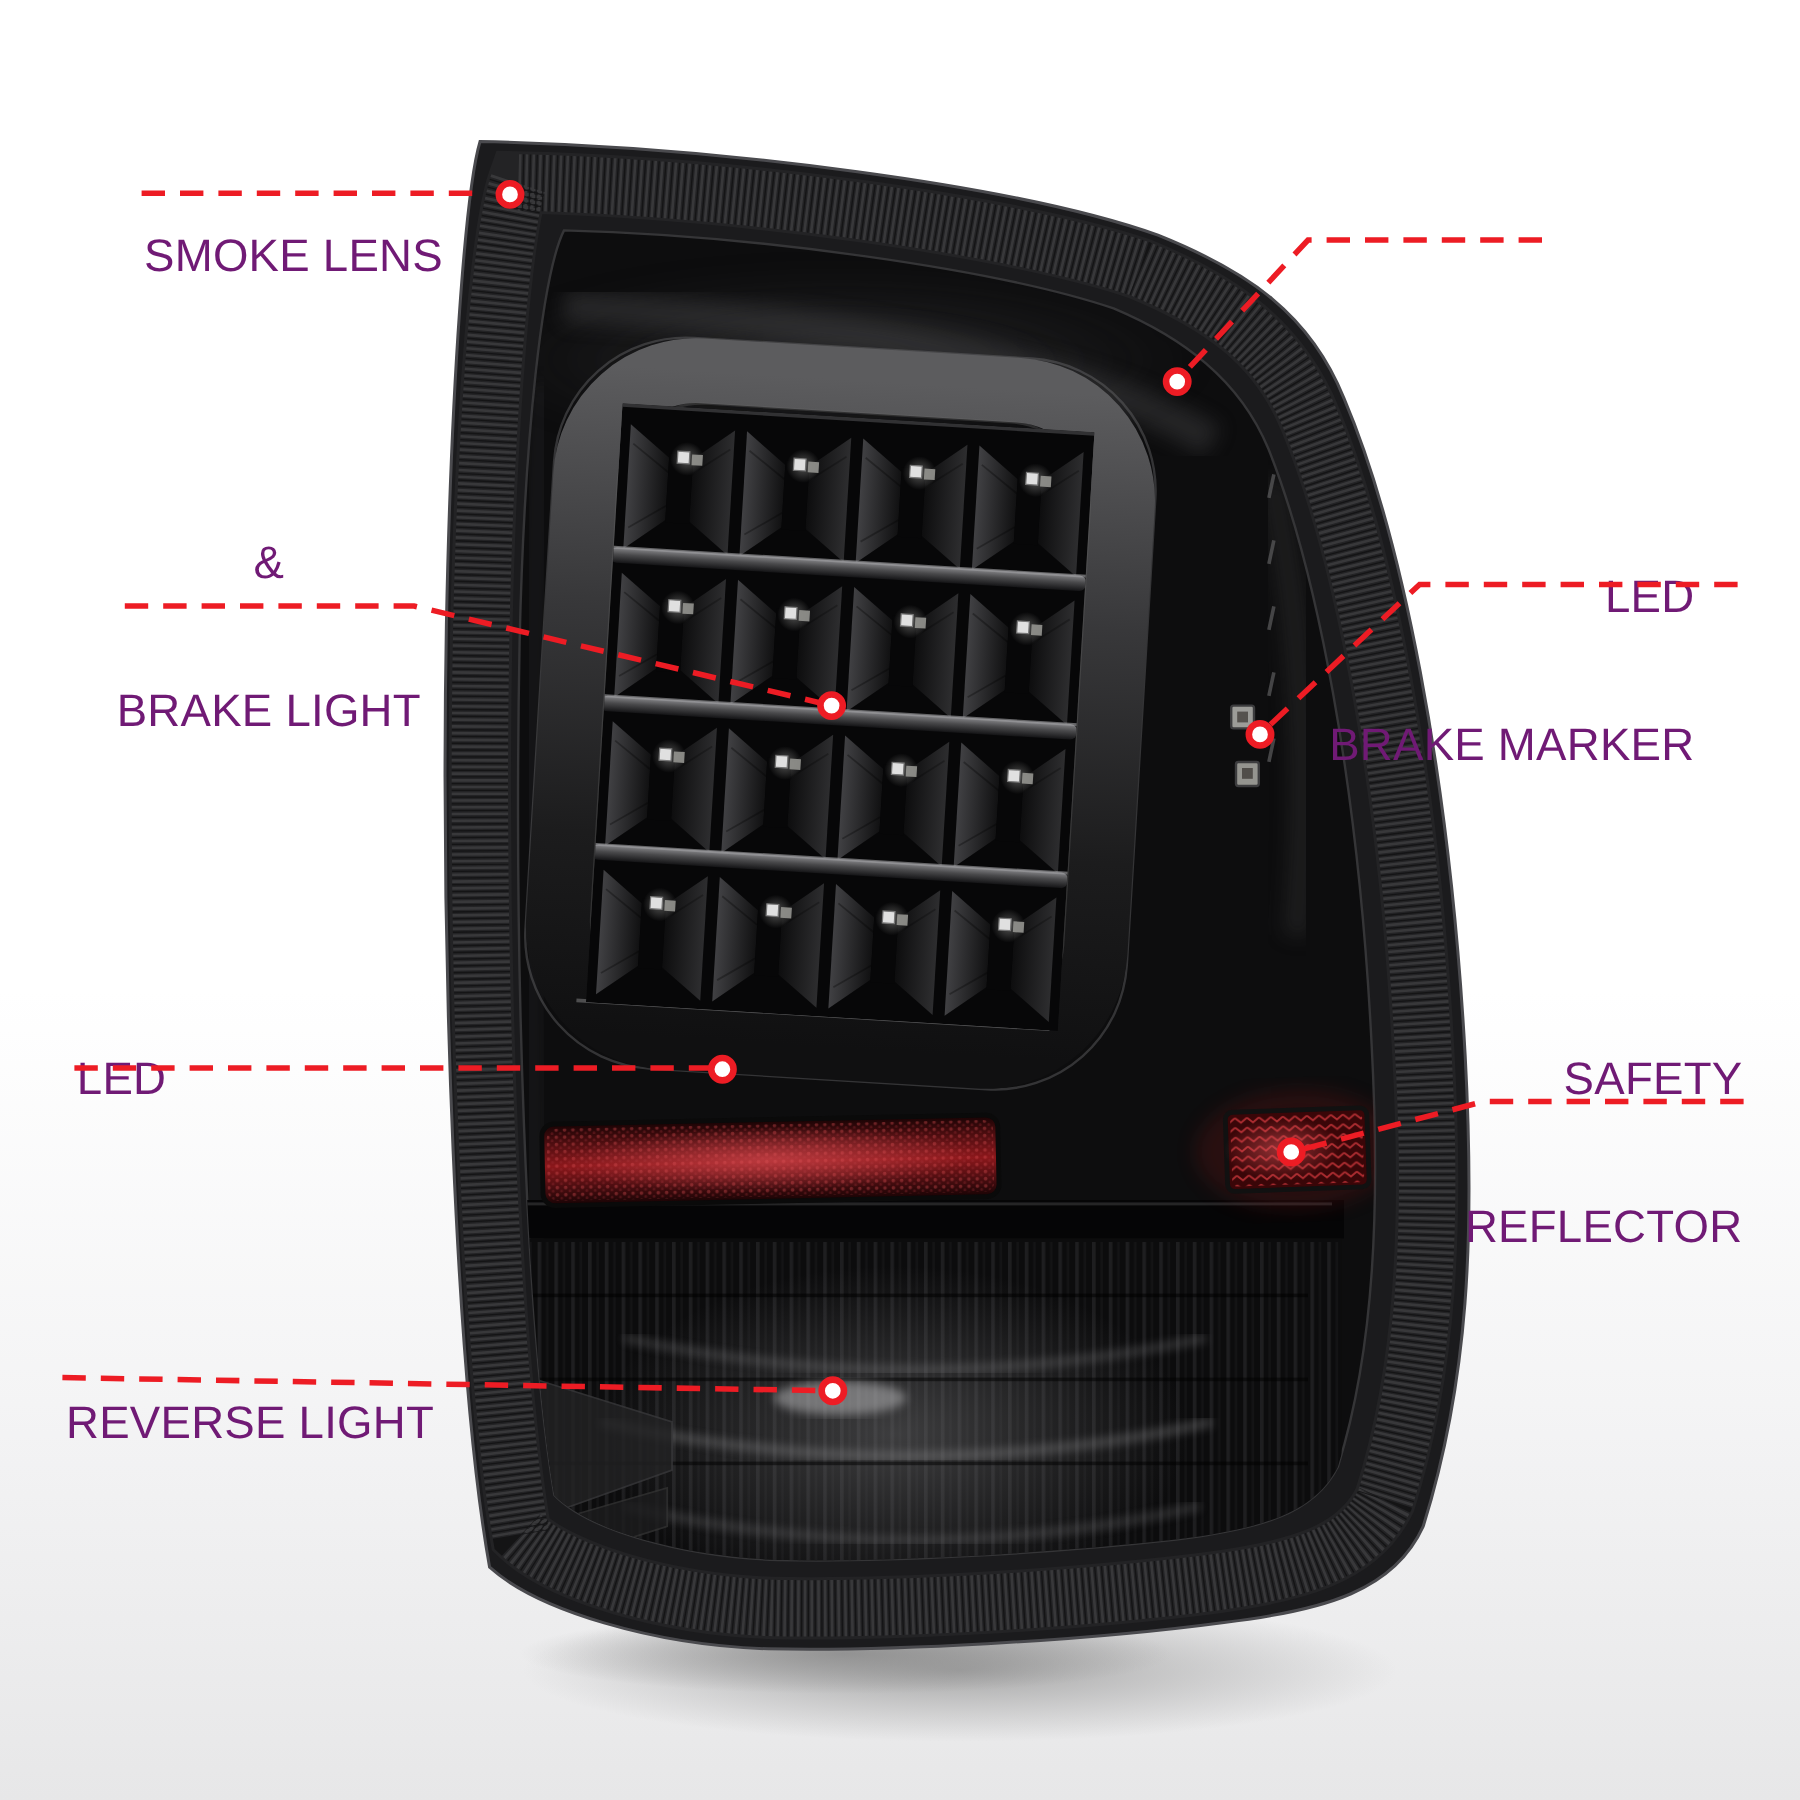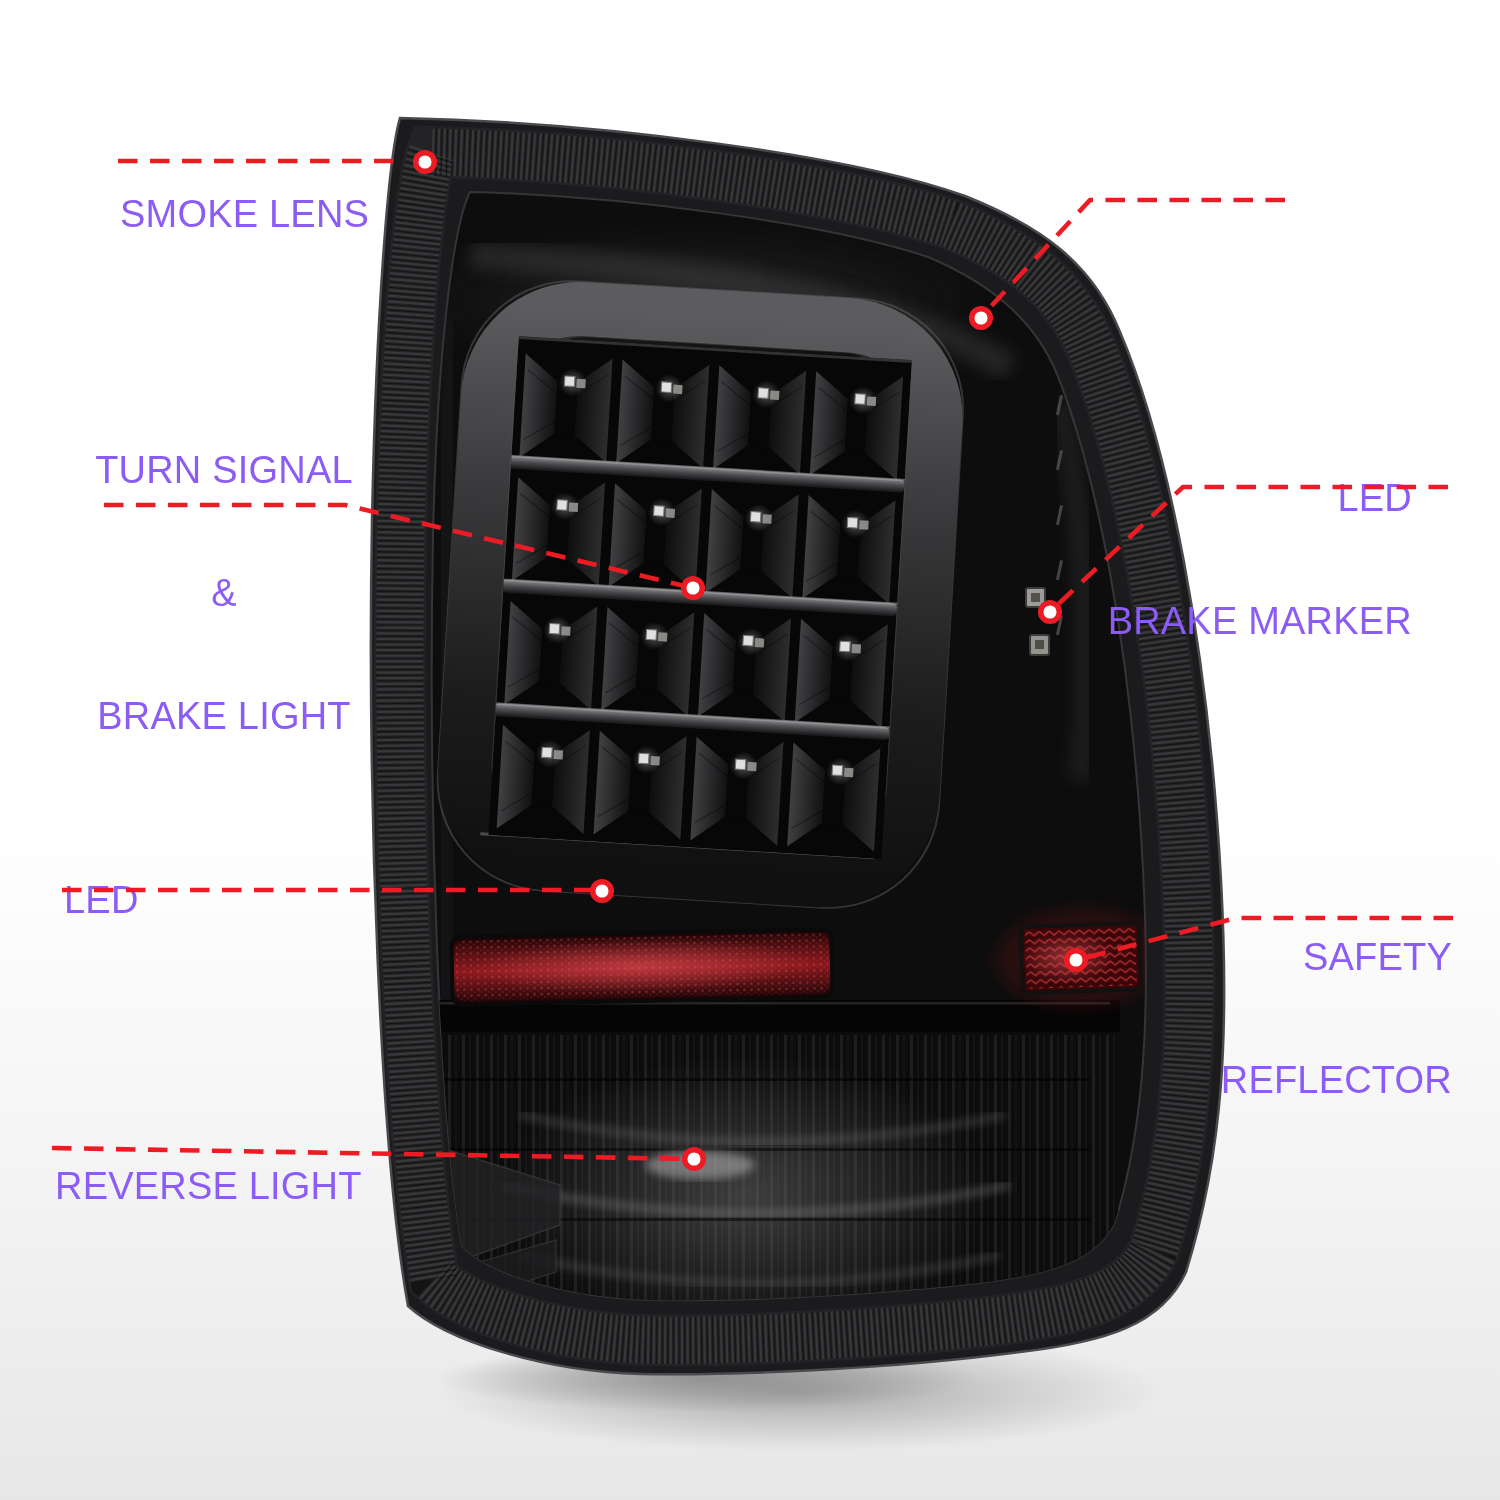--- a/index.html
+++ b/index.html
@@ -1,19 +1,19 @@
 <!DOCTYPE html>
 <html><head>
 <meta charset="utf-8">
 <style>
   html,body{margin:0;padding:0;background:#fff;}
   .stage{position:relative;width:1500px;height:1500px;background:#ffffff;overflow:hidden;
          font-family:"Liberation Sans",sans-serif;}
   .stage svg{position:absolute;left:0;top:0;}
-  .co-label{position:absolute;color:#8b5cf6;font-size:38px;line-height:41px;
+  .co-label{position:absolute;color:#701a75;font-size:38px;line-height:41px;
             letter-spacing:.2px;white-space:pre;user-select:none;}
   .al-c{text-align:center;}
   .al-r{text-align:right;}
 </style>
 </head>
 <body>
 
 <div class="stage">
 
   <svg width="1500" height="1500" viewBox="0 0 1500 1500">
@@ -398,35 +398,34 @@
       </g>
     </g>
   </svg>
 
   <div class="co-label" style="left:120px;top:112px;">
     <div>SMOKE LENS</div>
   </div>
 
 
   <div class="co-label al-c" style="left:74px;top:368px;width:300px;">
-    <div>TURN SIGNAL</div>
     <div>&amp;</div>
     <div>BRAKE LIGHT</div>
   </div>
 
   <div class="co-label al-r" style="left:1062px;top:396px;width:350px;">
     <div>LED</div>
     <div>BRAKE MARKER</div>
   </div>
 
   <div class="co-label" style="left:64px;top:798px;">
     <div>LED</div>
   </div>
 
-  <div class="co-label al-r" style="left:1102px;top:855px;width:350px;">
+  <div class="co-label al-r" style="left:1102px;top:798px;width:350px;">
     <div>SAFETY</div>
     <div>REFLECTOR</div>
   </div>
 
   <div class="co-label" style="left:55px;top:1084px;">
     <div>REVERSE LIGHT</div>
   </div>
 
   <svg width="1500" height="1500" viewBox="0 0 1500 1500" style="pointer-events:none;">
     <g fill="none" stroke="#ED1C24" stroke-width="4.6" stroke-dasharray="19.5 12.5">

